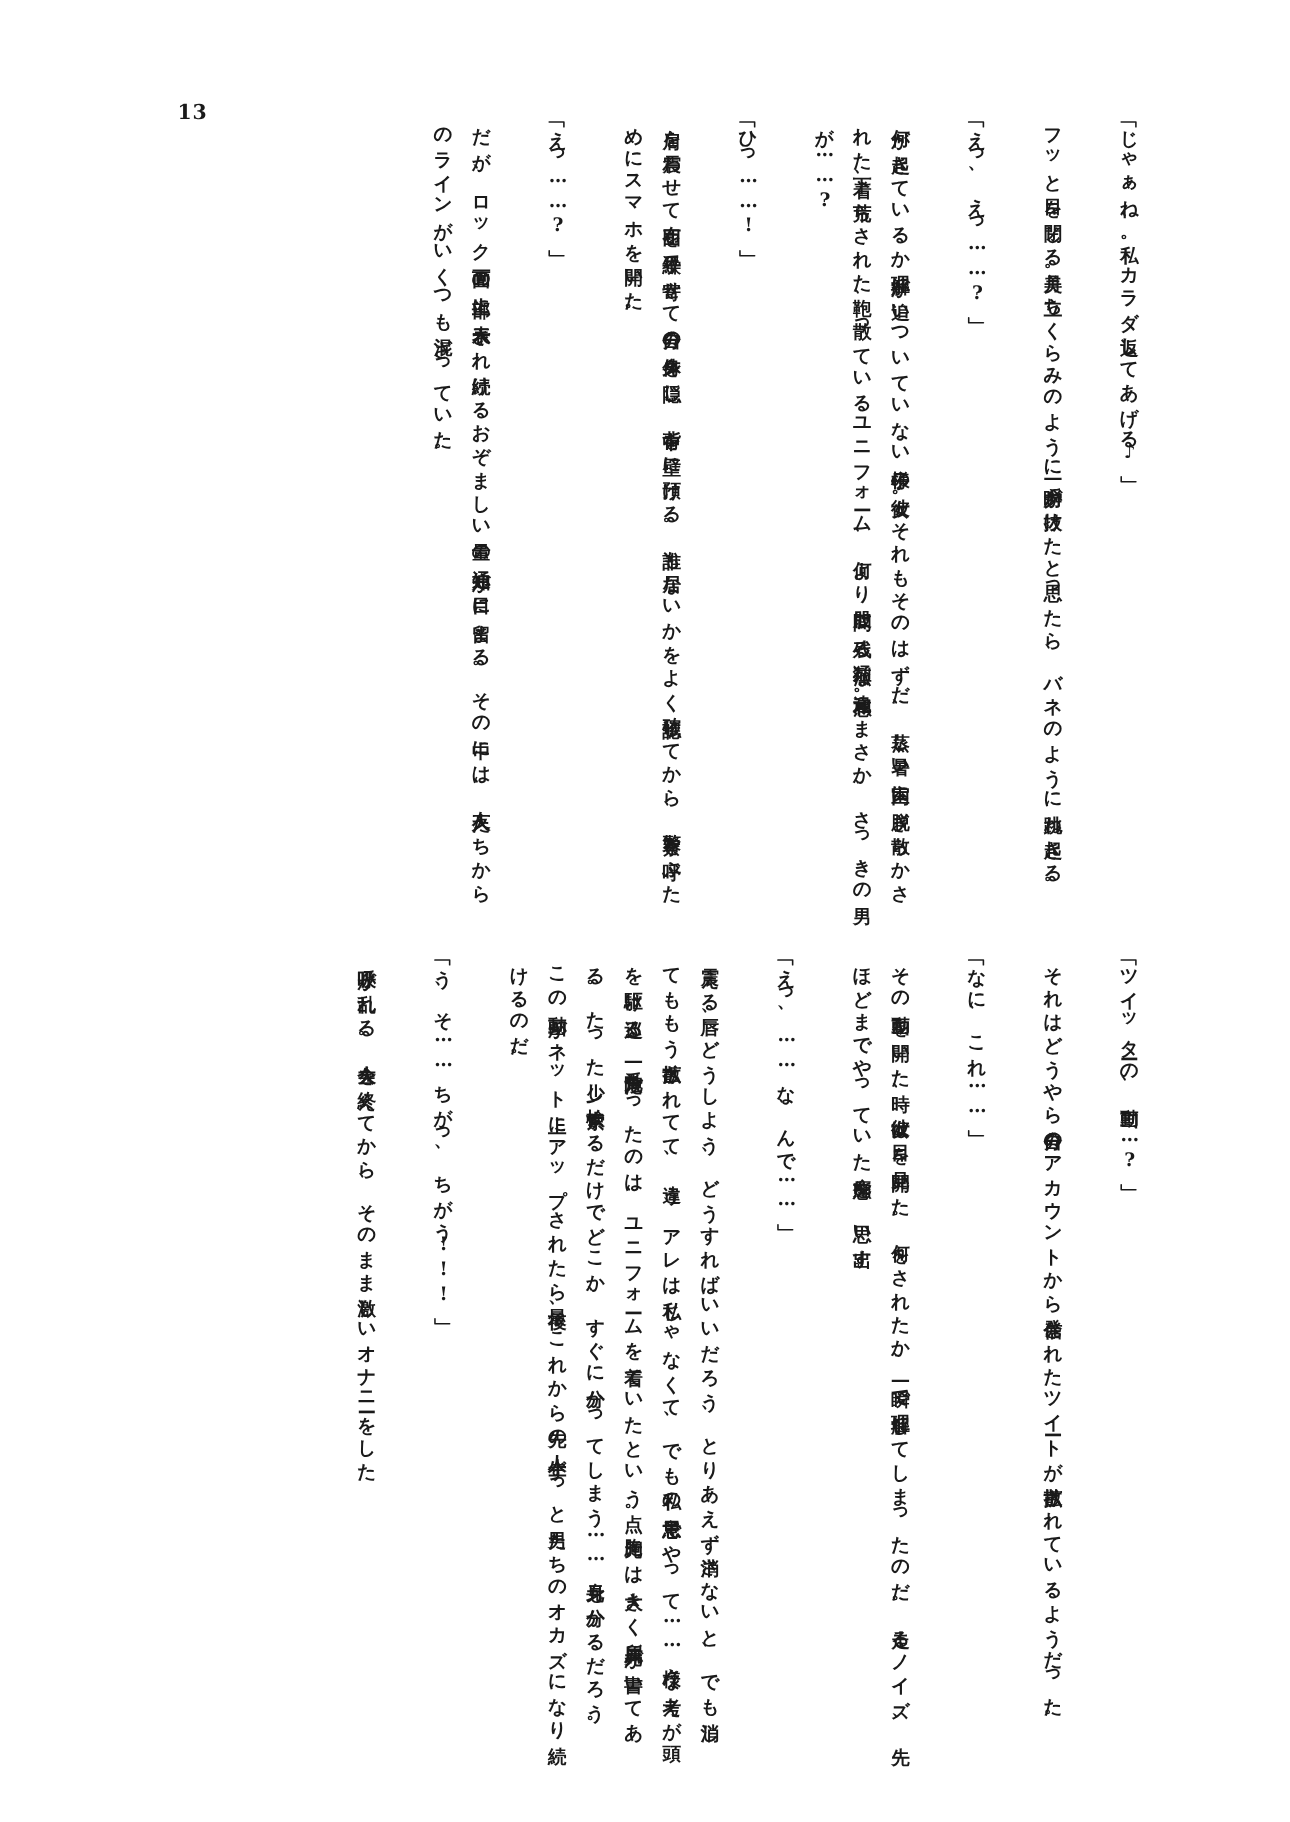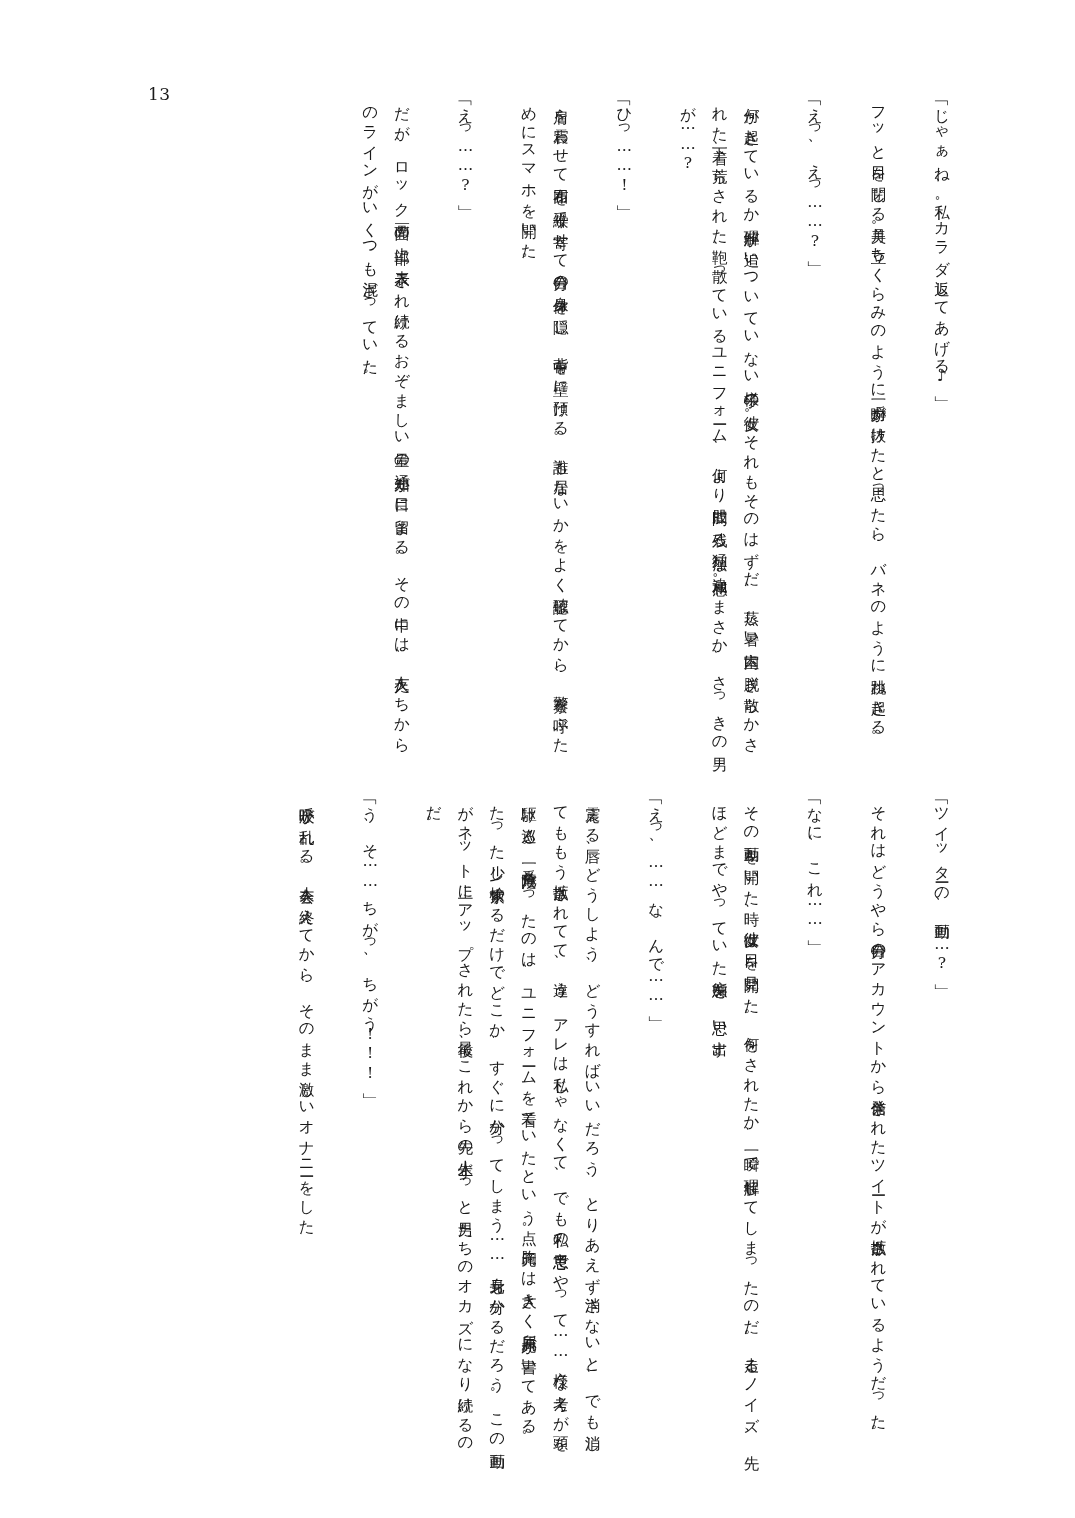--- a/index.html
+++ b/index.html
@@ -13,20 +13,21 @@
     font-family: "DejaVu Serif", "Liberation Serif", serif;
     color: #111111;
     overflow: hidden;
   }
   .page {
     position: relative;
     width: 1075px;
     height: 1222px;
     background: #ffffff;
     box-sizing: border-box;
+    font-weight: bold;
   }
   
   .page-number {
     position: absolute;
     left: 148px;
     top: 84px;
     font-size: 17px;
     letter-spacing: 0.5px;
     color: #1a1a1a;
     font-family: "DejaVu Serif", "Liberation Serif", serif;

